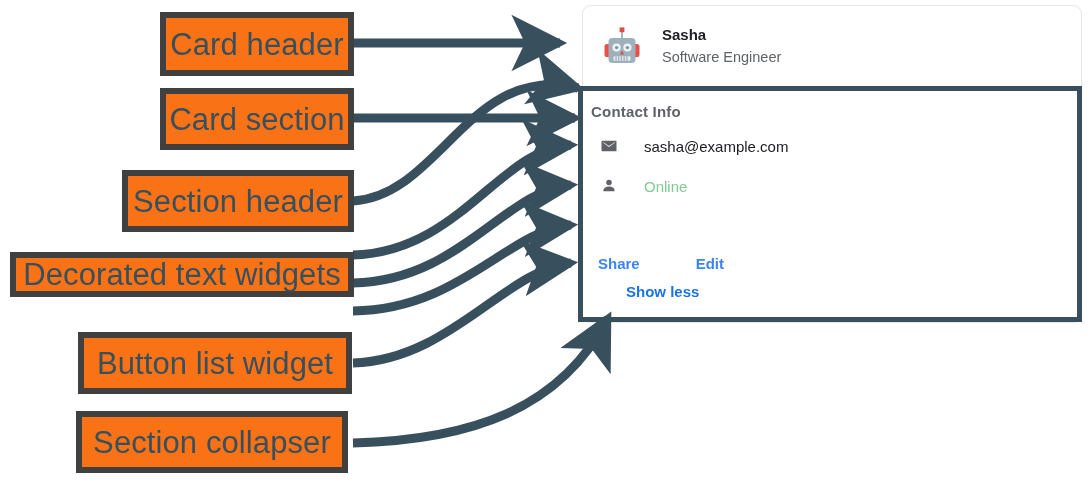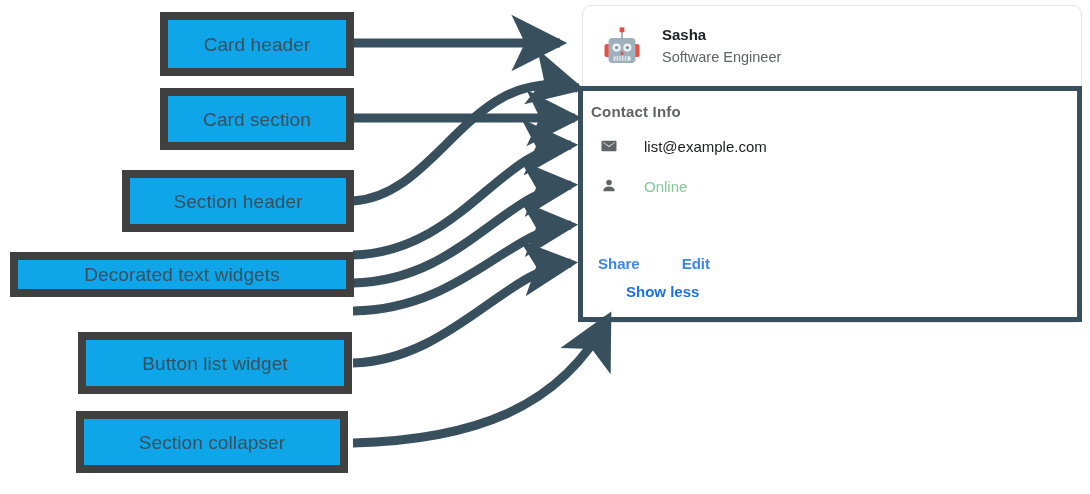--- a/index.html
+++ b/index.html
@@ -9,25 +9,25 @@
     font-family:"Liberation Sans", sans-serif;
     overflow:hidden;
     position:relative;
   }
   #stage{position:absolute;left:0;top:0;width:1090px;height:494px;}
 
   
   .anno{
     position:absolute;
     box-sizing:border-box;
-    border:8px solid #404040;
-    background:#0ea5e9;
+    border:6px solid #404040;
+    background:#f97316;
     color:#38505e;
     display:flex;align-items:center;justify-content:center;
-    font-size:19px;
+    font-size:31px;
     line-height:1;
     letter-spacing:0.1px;
     white-space:nowrap;
     z-index:40;
   }
 
   
   #arrows{position:absolute;left:0;top:0;width:1090px;height:494px;z-index:30;}
 
   
@@ -88,21 +88,21 @@
   .row .val{margin-left:24px;font-size:15px;color:#202124;line-height:1;}
   .val.green{color:#81c995;}
   #row-email{top:44px;}
   #row-status{top:84px;text-align:center;}
   #row-phone{top:124px;}
 
   #btnlist{position:absolute;left:15px;top:164px;display:flex;align-items:center;}
   #btnlist .lnk{
     font-size:15px;color:#3d83f5;font-weight:bold;cursor:pointer;
   }
-  #btn-share{margin-right:42px;}
+  #btn-share{margin-right:56px;}
   #collapser{
     position:absolute;left:43px;top:192px;
     font-size:15px;color:#1a73e8;font-weight:bold;cursor:pointer;
   }
 </style>
 </head>
 <body>
 
 <div id="stage">
 
@@ -143,21 +143,21 @@
 
   <div id="section-body">
     <div class="section-title">Contact Info</div>
 
     <div class="row" id="row-email">
       <span class="ico">
         <svg width="18" height="18" viewBox="0 0 24 24" fill="#5f6368" aria-hidden="true">
           <path d="M3 5h18a1 1 0 0 1 1 1v12a1 1 0 0 1-1 1H3a1 1 0 0 1-1-1V6a1 1 0 0 1 1-1zm9 8.2L20 7.4V6.6L12 12 4 6.6v.8l8 5.8z"></path>
         </svg>
       </span>
-      <span class="val">list@example.com</span>
+      <span class="val">sasha@example.com</span>
     </div>
 
     <div class="row" id="row-status">
       <span class="ico">
         <svg width="18" height="18" viewBox="0 0 24 24" fill="#5f6368" aria-hidden="true">
           <circle cx="12" cy="7.2" r="3.7"></circle>
           <path d="M12 12.6c-4.1 0-7.4 2.2-7.4 4.9V19h14.8v-1.5c0-2.7-3.3-4.9-7.4-4.9z"></path>
         </svg>
       </span>
       <span class="val green">Online</span>

